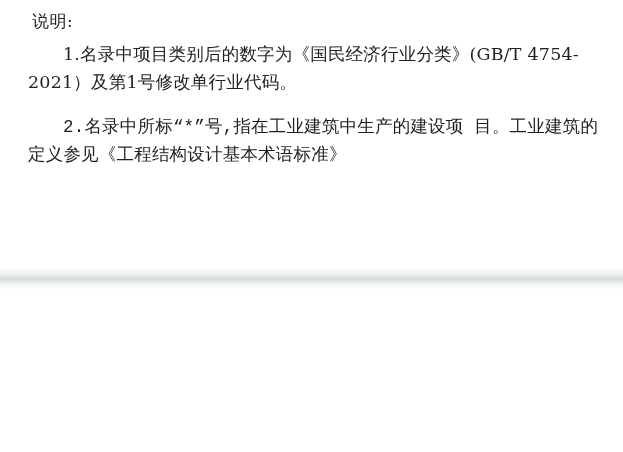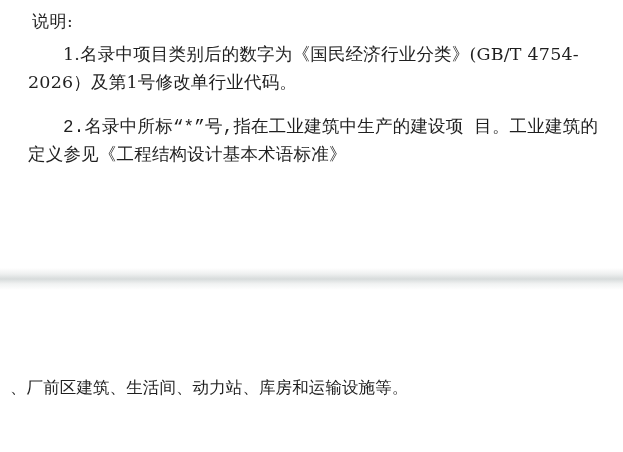--- a/index.html
+++ b/index.html
@@ -90,24 +90,23 @@
   }
 </style>
 </head>
 <body>
 
 <div class="page">
 
   <div class="block-top">
     <div class="para label-line">说明:</div>
 
-    <div class="para item-1">1.名录中项目类别后的数字为《国民经济行业分类》(GB/T 4754-2026）及第1号修改单行业代码。</div>
+    <div class="para item-1">1.名录中项目类别后的数字为《国民经济行业分类》(GB/T 4754-2021）及第1号修改单行业代码。</div>
 
     <div class="para item-2">2.名录中所标“*”号,指在工业建筑中生产的建设项 目。工业建筑的定义参见《工程结构设计基本术语标准》</div>
   </div>
 
   <div class="divider-band"></div>
 
   <div class="block-bottom">
-    <div class="para-mono line-2">、厂前区建筑、生活间、动力站、库房和运输设施等。</div>
   </div>
 
 </div>
 
 </body></html>

